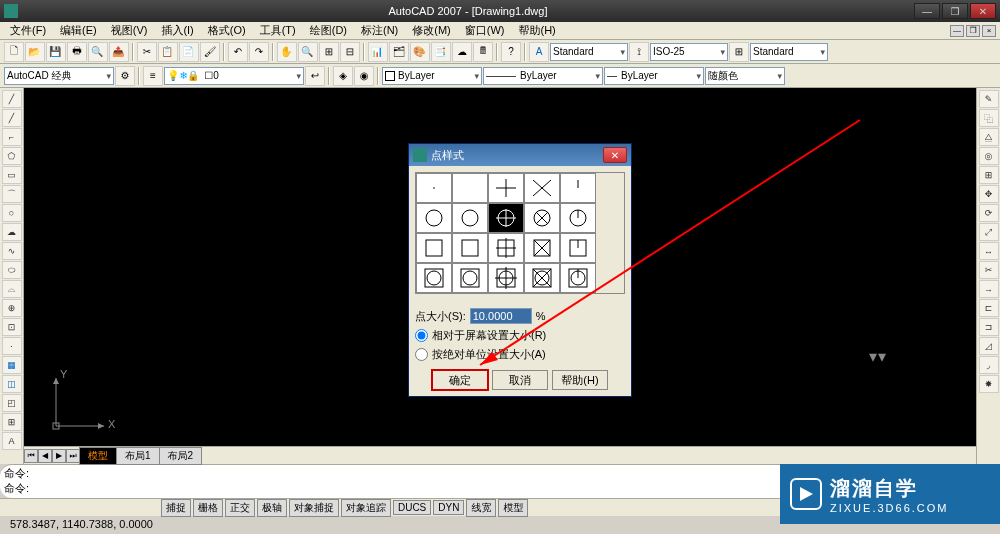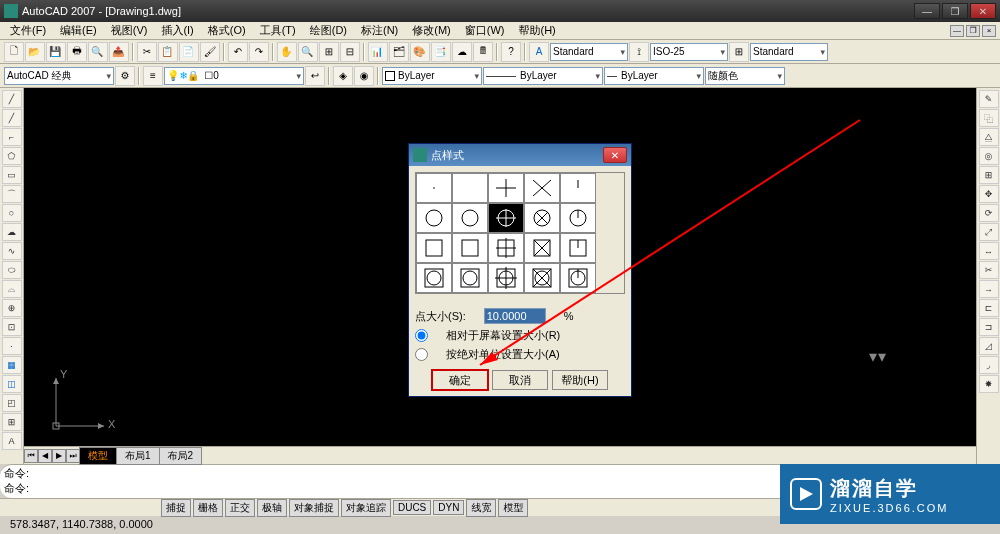--- a/index.html
+++ b/index.html
@@ -1,19 +1,19 @@
 <!DOCTYPE html>
 <html><head>
 <meta charset="utf-8">
 <style>
 * { margin: 0; padding: 0; box-sizing: border-box; }
 body { font-family: "Microsoft YaHei", SimSun, sans-serif; font-size: 11px; background: #d4d0c8; width: 1000px; height: 534px; overflow: hidden; position: relative; }
 
 
-.titlebar { background: linear-gradient(#4a4a4a, #2a2a2a); height: 22px; display: flex; align-items: center; color: #fff; padding: 0 4px; }
+.titlebar { background: linear-gradient(#4a4a4a, #2a2a2a); height: 22px; display: flex; align-items: center; color: #fff; padding: 0 4px; text-align: center; }
 .titlebar .app-icon { width: 14px; height: 14px; background: #2a8a7a; margin-right: 4px; display: inline-block; }
 .titlebar .title { flex: 1; font-size: 11px; }
 .titlebar .win-btns { display: flex; gap: 2px; }
 .titlebar .win-btn { width: 26px; height: 16px; background: linear-gradient(#555,#333); border: 1px solid #222; color: #ccc; display: flex; align-items: center; justify-content: center; font-size: 10px; cursor: pointer; }
 .titlebar .win-btn.close { background: linear-gradient(#c44,#922); }
 
 
 .menubar { background: #ece9d8; height: 18px; display: flex; align-items: center; padding: 0 4px; gap: 2px; border-bottom: 1px solid #aca899; }
 .menubar .menu-item { padding: 1px 6px; cursor: pointer; font-size: 11px; }
 .menubar .doc-btns { margin-left: auto; display: flex; gap: 2px; }
@@ -60,21 +60,21 @@
 .dialog { position: absolute; left: 408px; top: 143px; width: 224px; background: #ece9d8; border: 1px solid #0a246a; box-shadow: 2px 2px 6px rgba(0,0,0,0.5); }
 .dlg-title { height: 22px; background: linear-gradient(#3a6ea5, #5a8ec5); color: #fff; display: flex; align-items: center; padding: 0 4px; font-size: 11px; }
 .dlg-title .icon { width: 14px; height: 14px; background: #2a8a7a; margin-right: 4px; }
 .dlg-title .t { flex: 1; }
 .dlg-close { width: 24px; height: 16px; background: linear-gradient(#e66,#c33); border: 1px solid #922; color: #fff; display: flex; align-items: center; justify-content: center; font-size: 10px; cursor: pointer; border-radius: 2px; }
 .dlg-body { padding: 6px; }
 .pt-grid { display: grid; grid-template-columns: repeat(5, 36px); grid-template-rows: repeat(4, 30px); gap: 0; border: 1px solid #888; margin-bottom: 14px; }
 .pt-cell { border: 1px solid #888; background: #fff; display: flex; align-items: center; justify-content: center; cursor: pointer; }
 .pt-cell.selected { background: #000; }
 .pt-cell svg { width: 26px; height: 22px; }
-.dlg-row { display: flex; align-items: center; gap: 18px; margin: 4px 0; font-size: 11px; }
+.dlg-row { display: flex; align-items: center; gap: 4px; margin: 4px 0; font-size: 11px; }
 .dlg-input { width: 62px; height: 16px; border: 1px solid #7f9db9; background: #3a6ea5; color: #fff; padding: 0 2px; font-size: 11px; }
 .dlg-btns { display: flex; gap: 4px; margin-top: 8px; justify-content: center; }
 .dlg-btn { width: 56px; height: 20px; border: 1px solid #888; background: #ece9d8; cursor: pointer; font-size: 11px; display: flex; align-items: center; justify-content: center; }
 .dlg-btn.ok { outline: 2px solid #c00; outline-offset: -1px; }
 
 
 .arrow { position: absolute; left: 0; top: 0; pointer-events: none; }
 
 
 .watermark { position: absolute; right: 0; bottom: 10px; width: 220px; height: 60px; background: #1a6aa5; color: #fff; display: flex; align-items: center; gap: 8px; padding: 0 10px; font-size: 12px; }

